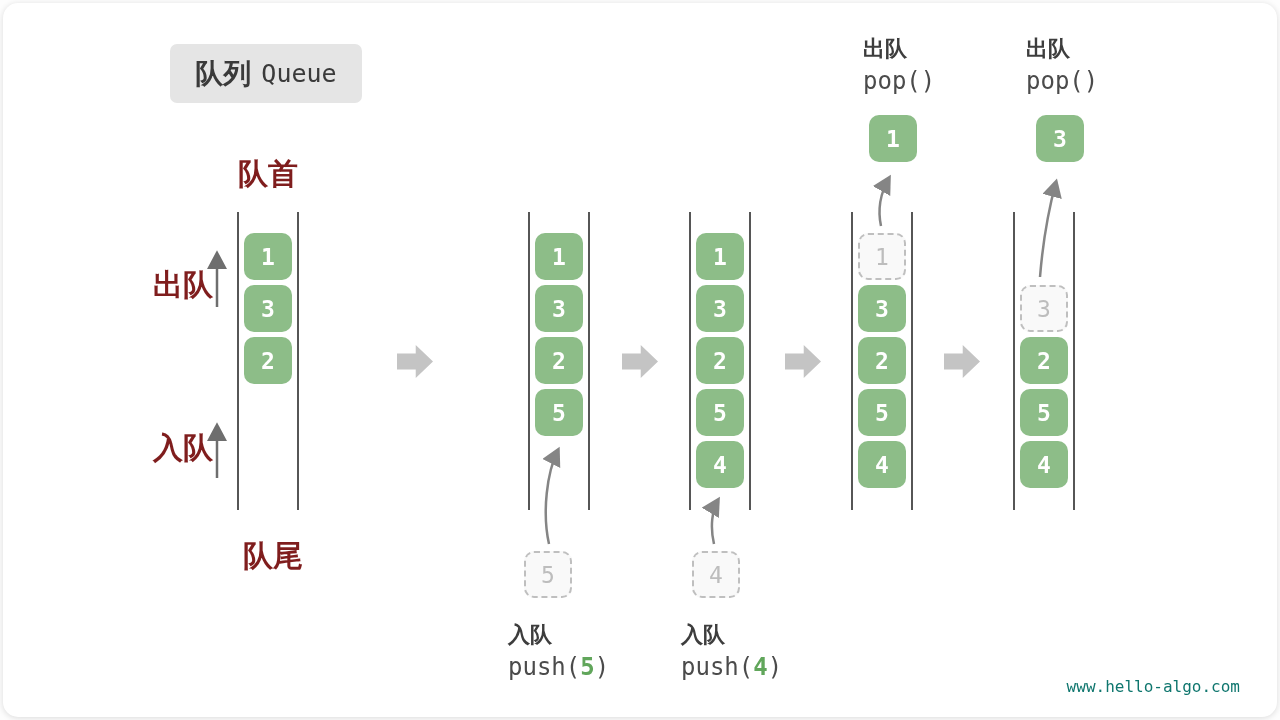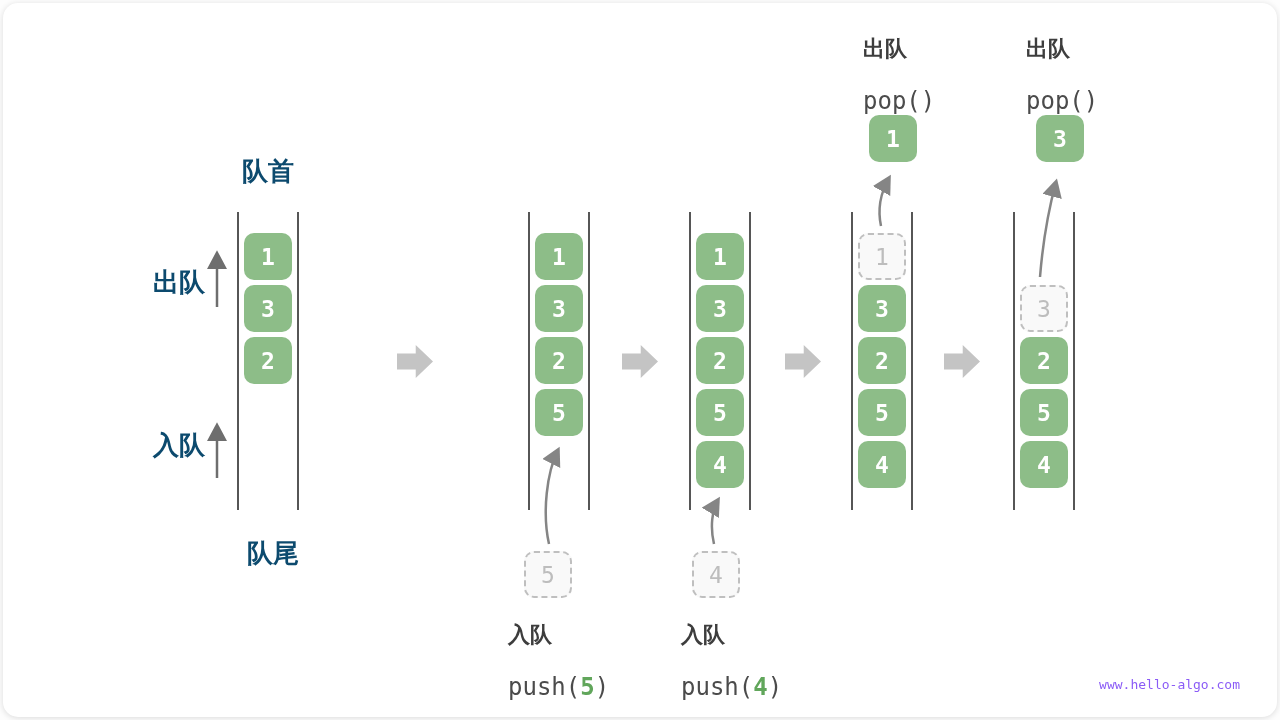--- a/index.html
+++ b/index.html
@@ -2,31 +2,31 @@
 <html style="--green: #8dbd88; --arg-green: #61a65b;"><head>
 <meta charset="utf-8">
 <style>
   html,body{margin:0;padding:0;background:#f6f6f6;}
   .canvas{position:relative;width:1280px;height:720px;font-family:"Liberation Sans",sans-serif;overflow:hidden;background:#fdfdfd;}
   .card{position:absolute;left:3px;top:3px;right:3px;bottom:3px;background:#ffffff;border-radius:15px;box-shadow:0 1px 6px rgba(0,0,0,0.14);}
   .overlay{position:absolute;left:0;top:0;width:1280px;height:720px;pointer-events:none;}
   .title-box{position:absolute;left:170px;top:44px;width:192px;height:59px;background:#e5e5e5;border-radius:7px;display:flex;align-items:center;justify-content:center;gap:10px;}
   .title-zh{font-size:28px;font-weight:700;color:#3a3a3a;}
   .title-en{font-size:25px;color:#3a3a3a;font-family:"DejaVu Sans Mono",monospace;}
-  .lbl{position:absolute;font-size:26px;font-weight:700;color:#0c4a6e;white-space:nowrap;}
+  .lbl{position:absolute;font-size:30px;font-weight:700;color:#7f1d1d;white-space:nowrap;}
   .lbl.center{width:120px;text-align:center;}
   .op{position:absolute;white-space:nowrap;}
   .op-zh{font-size:22px;font-weight:700;color:#3d3d3d;}
-  .op-code{margin-top:23px;font-size:24px;color:#4b4b4b;font-family:"DejaVu Sans Mono",monospace;}
+  .op-code{margin-top:3px;font-size:24px;color:#4b4b4b;font-family:"DejaVu Sans Mono",monospace;}
   .op-code .arg{color:var(--arg-green,#61a65b);font-weight:700;}
   .qline{position:absolute;width:2px;background:#565656;}
   .qbox{position:absolute;width:48px;height:47px;border-radius:10px;background:var(--green,#8dbd88);display:flex;align-items:center;justify-content:center;font-family:"DejaVu Sans Mono",monospace;font-size:23px;font-weight:600;color:#ffffff;box-sizing:border-box;}
   .qbox.dashed{background:#f9f9f9;border:2px dashed #bfbfbf;color:#bdbdbd;font-weight:400;}
   .block-arrow{position:absolute;width:36px;height:33px;background:#c4c4c4;clip-path:polygon(0 26%,52% 26%,52% 0,100% 50%,52% 100%,52% 74%,0 74%);}
-  .watermark{position:absolute;right:40px;top:677px;font-size:13px;color:#8b5cf6;font-family:"DejaVu Sans Mono",monospace;}
+  .watermark{position:absolute;right:40px;top:677px;font-size:16px;color:#0f766e;font-family:"DejaVu Sans Mono",monospace;}
 </style>
 </head>
 <body>
 
 <div class="canvas">
   <div class="card"></div>
 
   <svg class="overlay" width="1280" height="720" viewBox="0 0 1280 720">
     <defs>
       <marker id="ah-curved" markerWidth="9" markerHeight="9" refX="6" refY="4" orient="auto">
@@ -40,20 +40,24 @@
     <path d="M217,307 L217,254" fill="none" stroke="#6e6e6e" stroke-width="2.5" marker-end="url(#ah-straight)"></path>
     <path d="M217,478 L217,426" fill="none" stroke="#6e6e6e" stroke-width="2.5" marker-end="url(#ah-straight)"></path>
 
     <path d="M549,544 C542,512 547,472 558,450" fill="none" stroke="#858585" stroke-width="2.5" marker-end="url(#ah-curved)"></path>
     <path d="M714,544 C710,527 712,510 718,500" fill="none" stroke="#858585" stroke-width="2.5" marker-end="url(#ah-curved)"></path>
 
     <path d="M881,226 C877,207 881,192 889,178" fill="none" stroke="#858585" stroke-width="2.5" marker-end="url(#ah-curved)"></path>
     <path d="M1040,277 C1043,240 1049,208 1056,182" fill="none" stroke="#858585" stroke-width="2.5" marker-end="url(#ah-curved)"></path>
   </svg>
 
+  <div class="title-box">
+    <span class="title-zh">队列</span>
+    <span class="title-en">Queue</span>
+  </div>
 
   <div class="lbl center" style="left:208px;top:154px;">队首</div>
   <div class="lbl center" style="left:213px;top:536px;">队尾</div>
   <div class="lbl" style="left:153px;top:265px;">出队</div>
   <div class="lbl" style="left:153px;top:428px;">入队</div>
 
   <div class="op" style="left:863px;top:34px;">
     <div class="op-zh">出队</div>
     <div class="op-code">pop()</div>
   </div>

